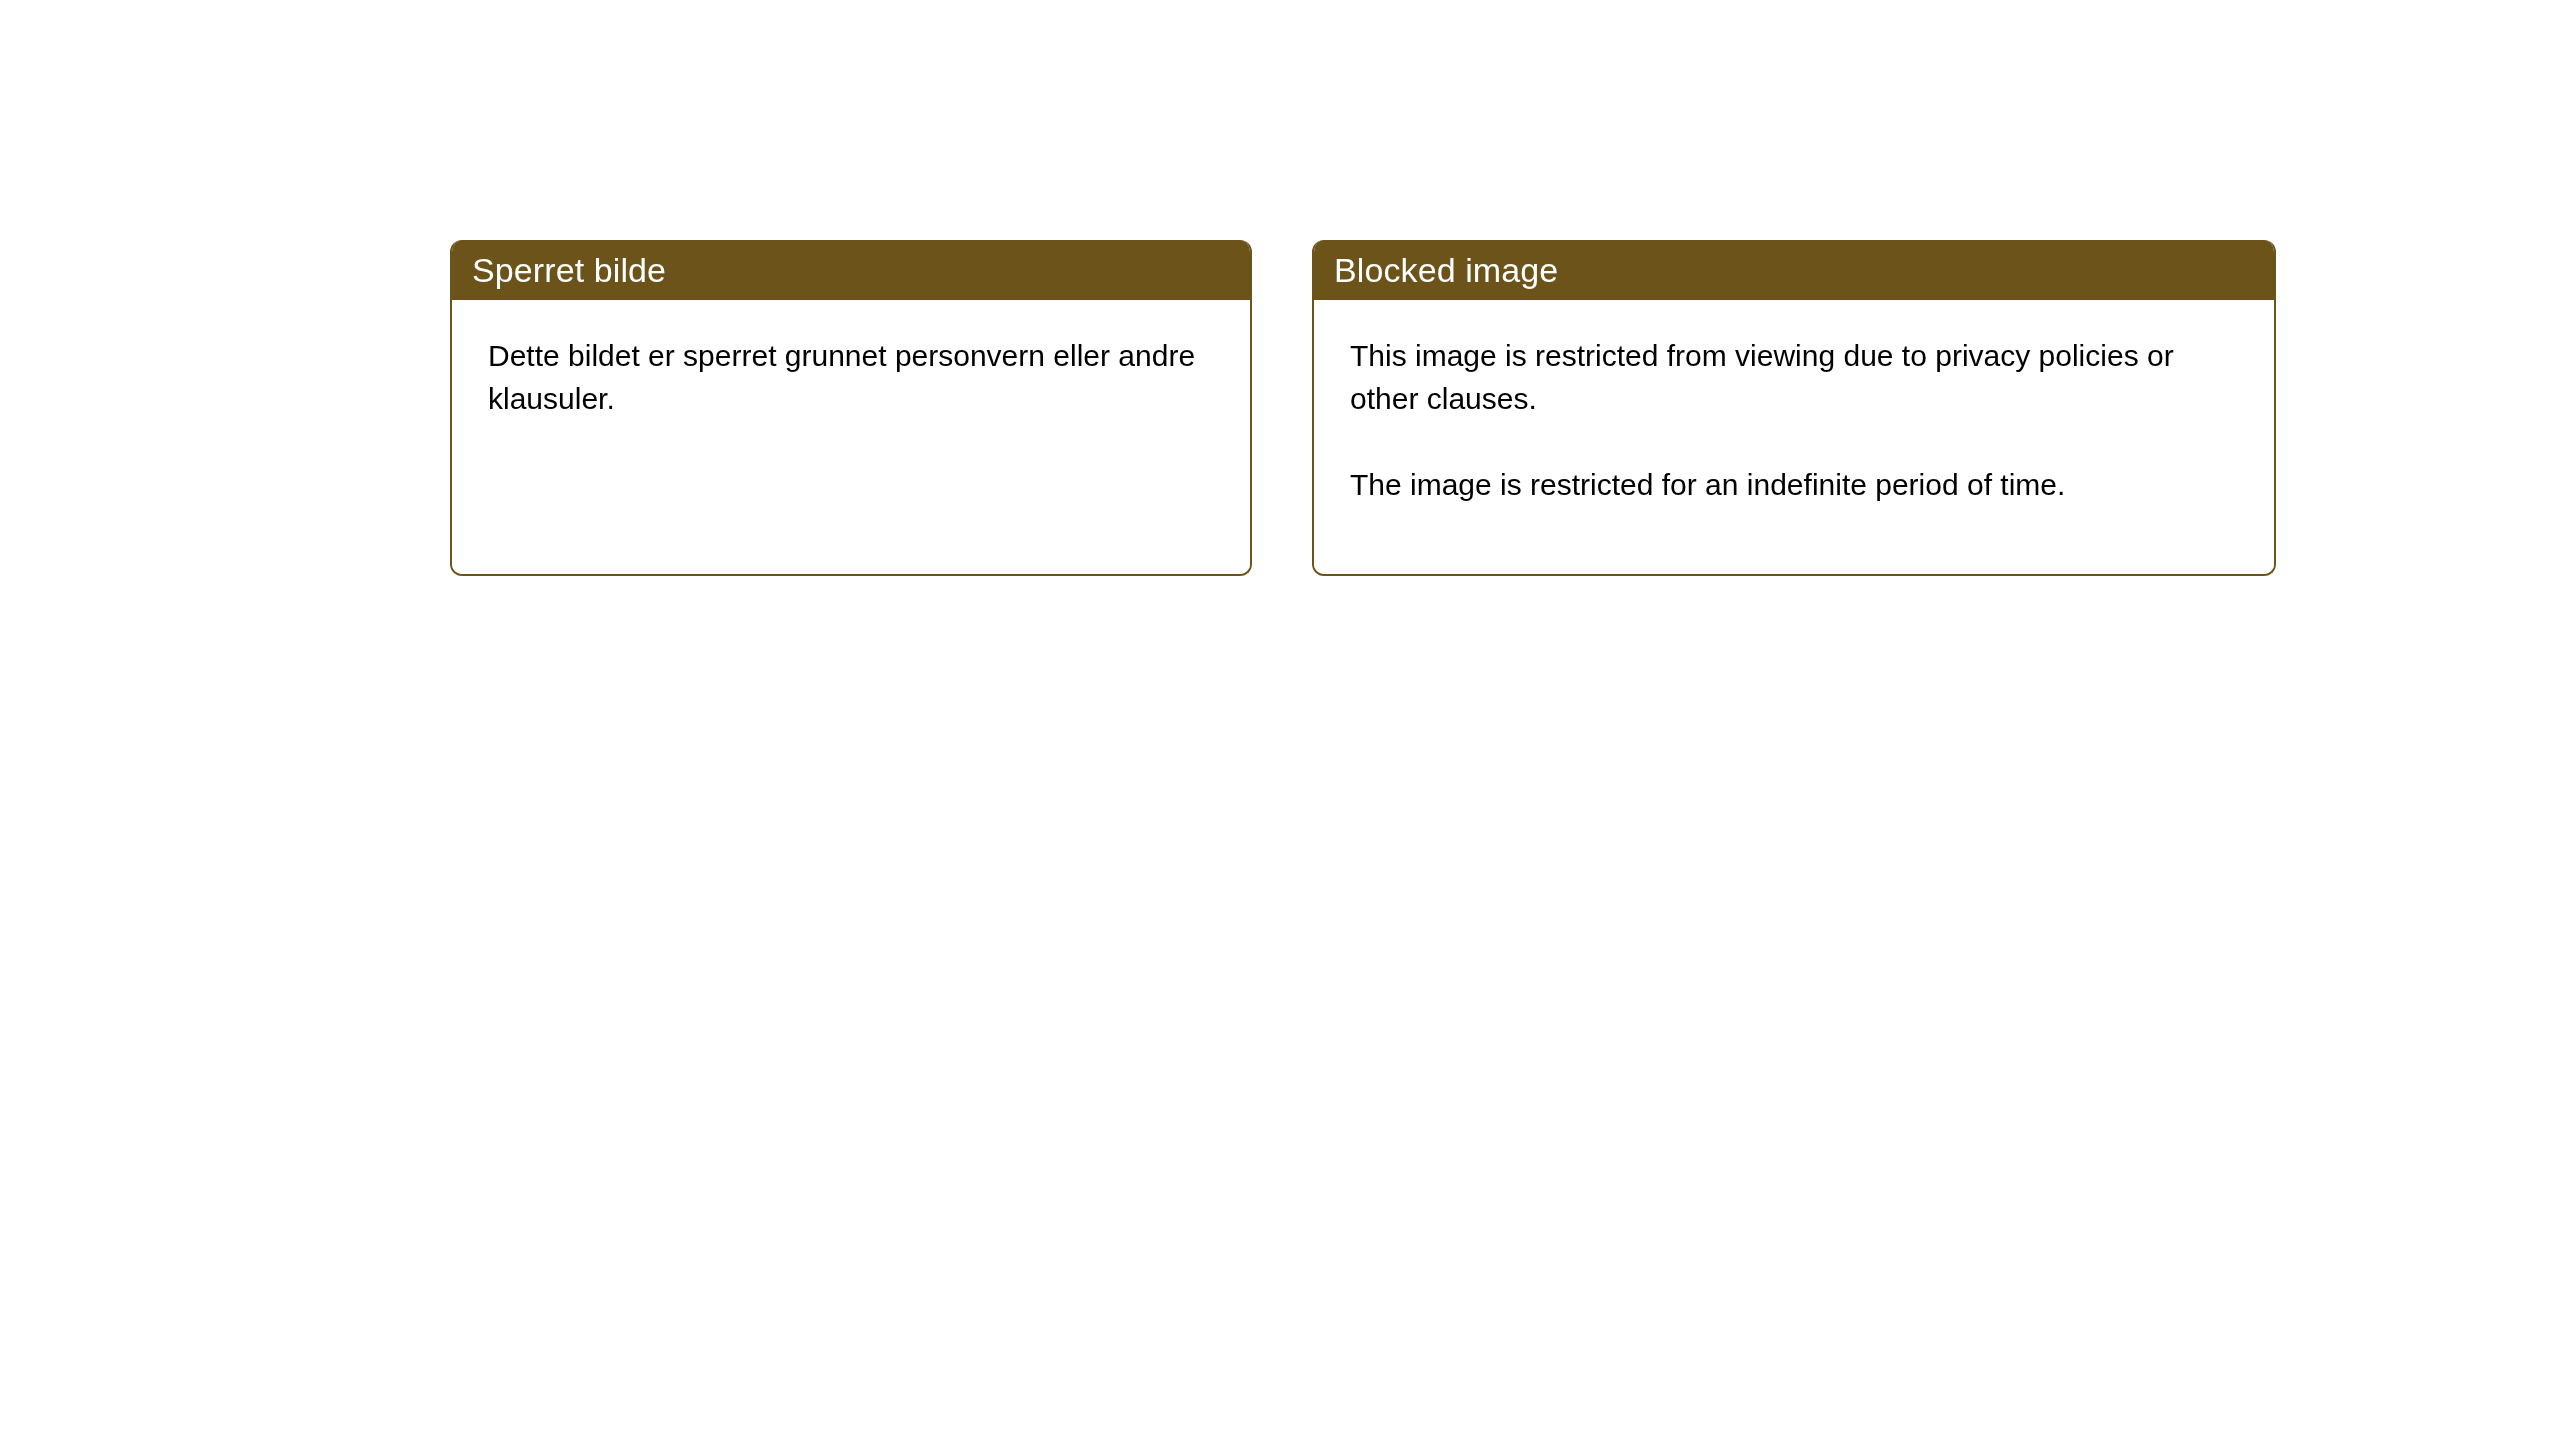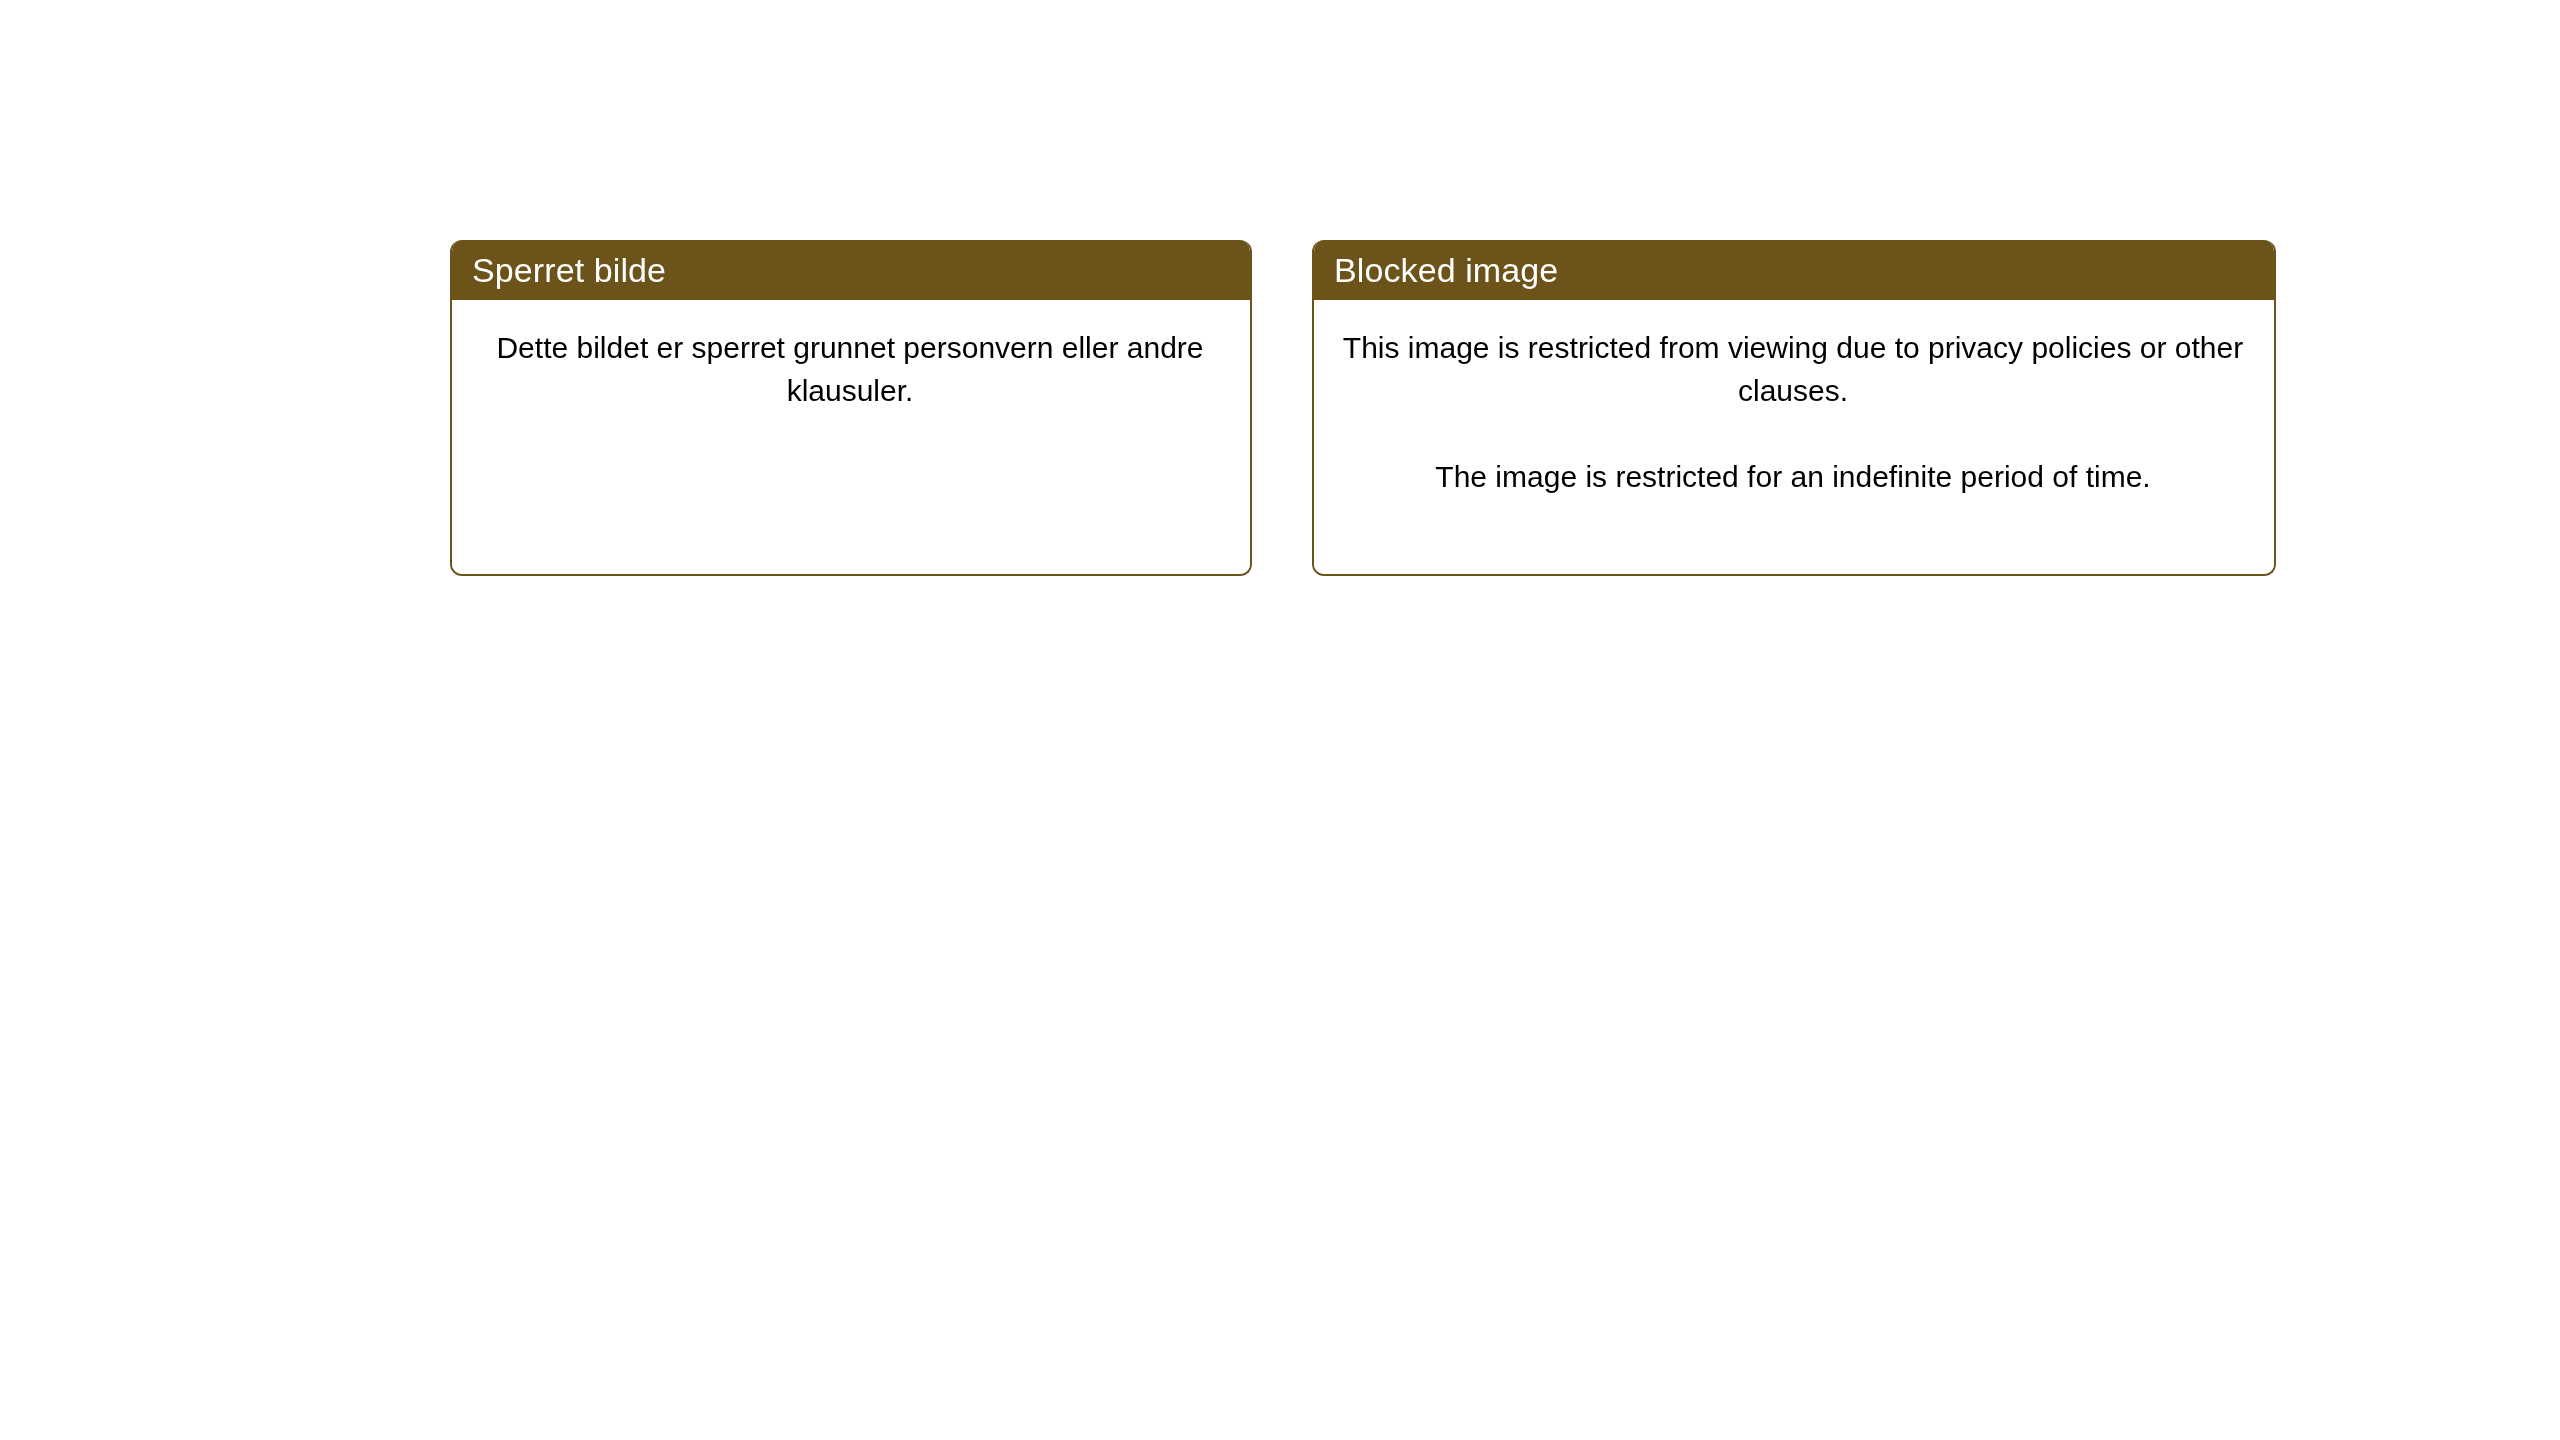--- a/index.html
+++ b/index.html
@@ -13,21 +13,20 @@
     background: #ffffff;
     font-family: "Liberation Sans", sans-serif;
     -webkit-font-smoothing: antialiased;
     overflow: hidden;
   }
 
   .stage {
     position: relative;
     width: 2560px;
     height: 1440px;
-    text-align: center;
   }
 
   .notice-row {
     position: absolute;
     left: 450px;
     top: 240px;
     display: flex;
     flex-direction: row;
     align-items: flex-start;
     gap: 60px;
@@ -79,21 +78,21 @@
     flex: 1 1 auto;
     padding: 22px 26px 30px 24px;
     background: #ffffff;
   }
 
   .notice-paragraph {
     color: #000000;
     font-size: 30px;
     line-height: 43px;
     font-weight: 400;
-    margin: 4px;
+    margin: 12px;
   }
 
   .notice-paragraph + .notice-paragraph {
     margin-top: 43px;
   }
 </style>
 </head>
 <body>
 
 <div class="stage">

